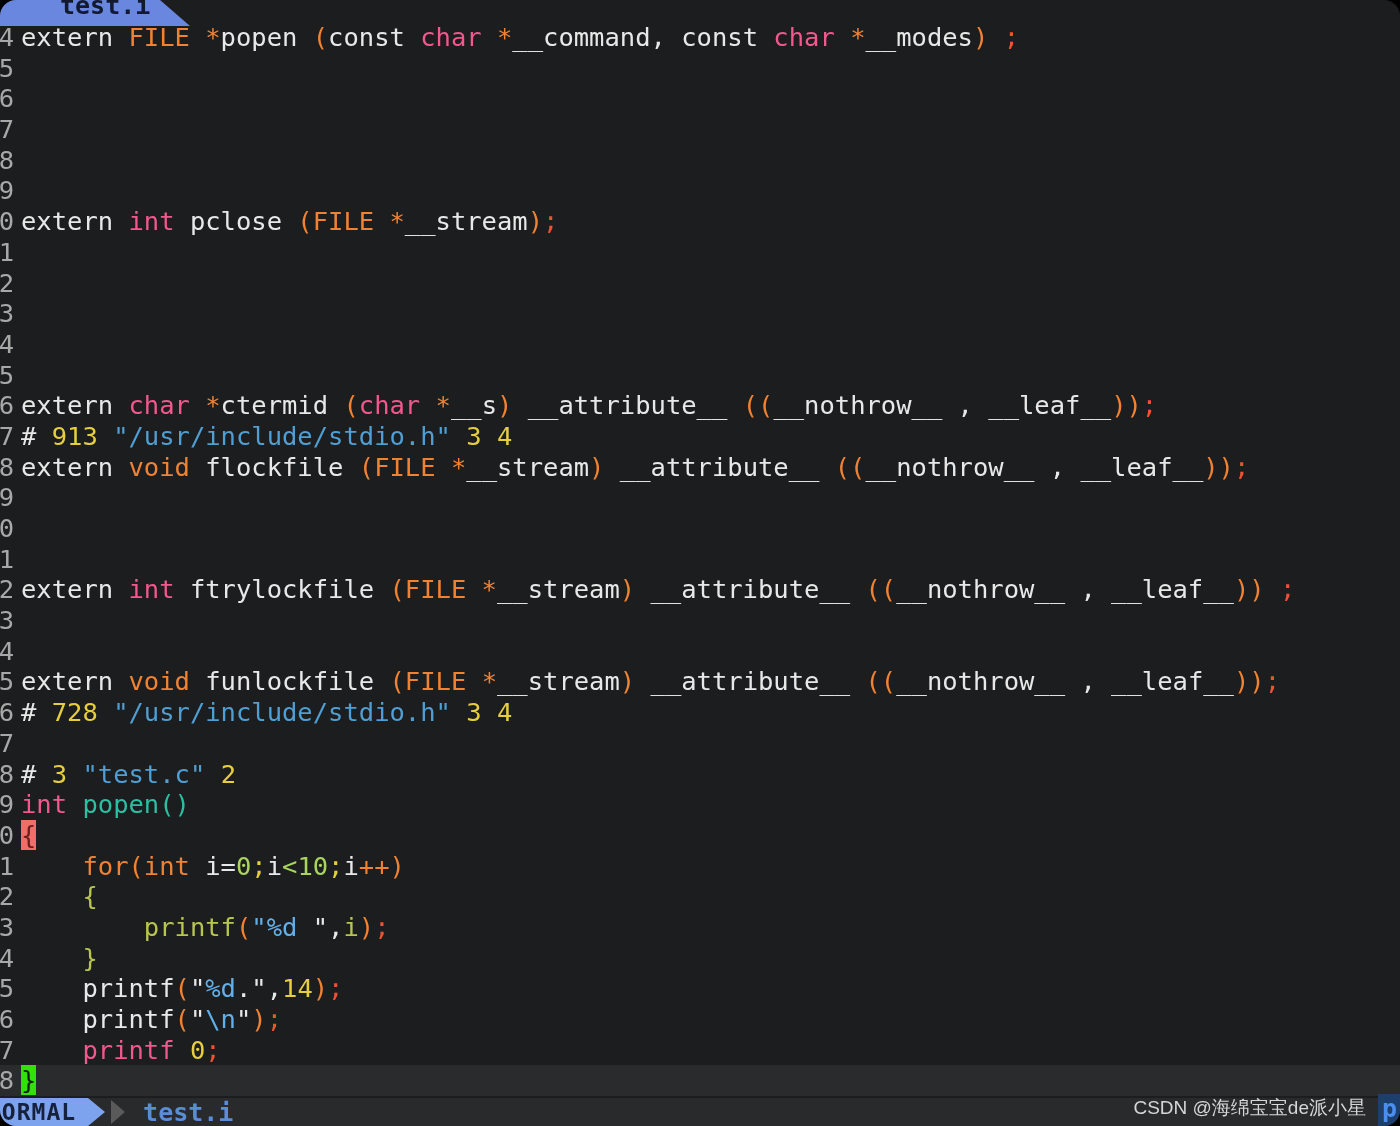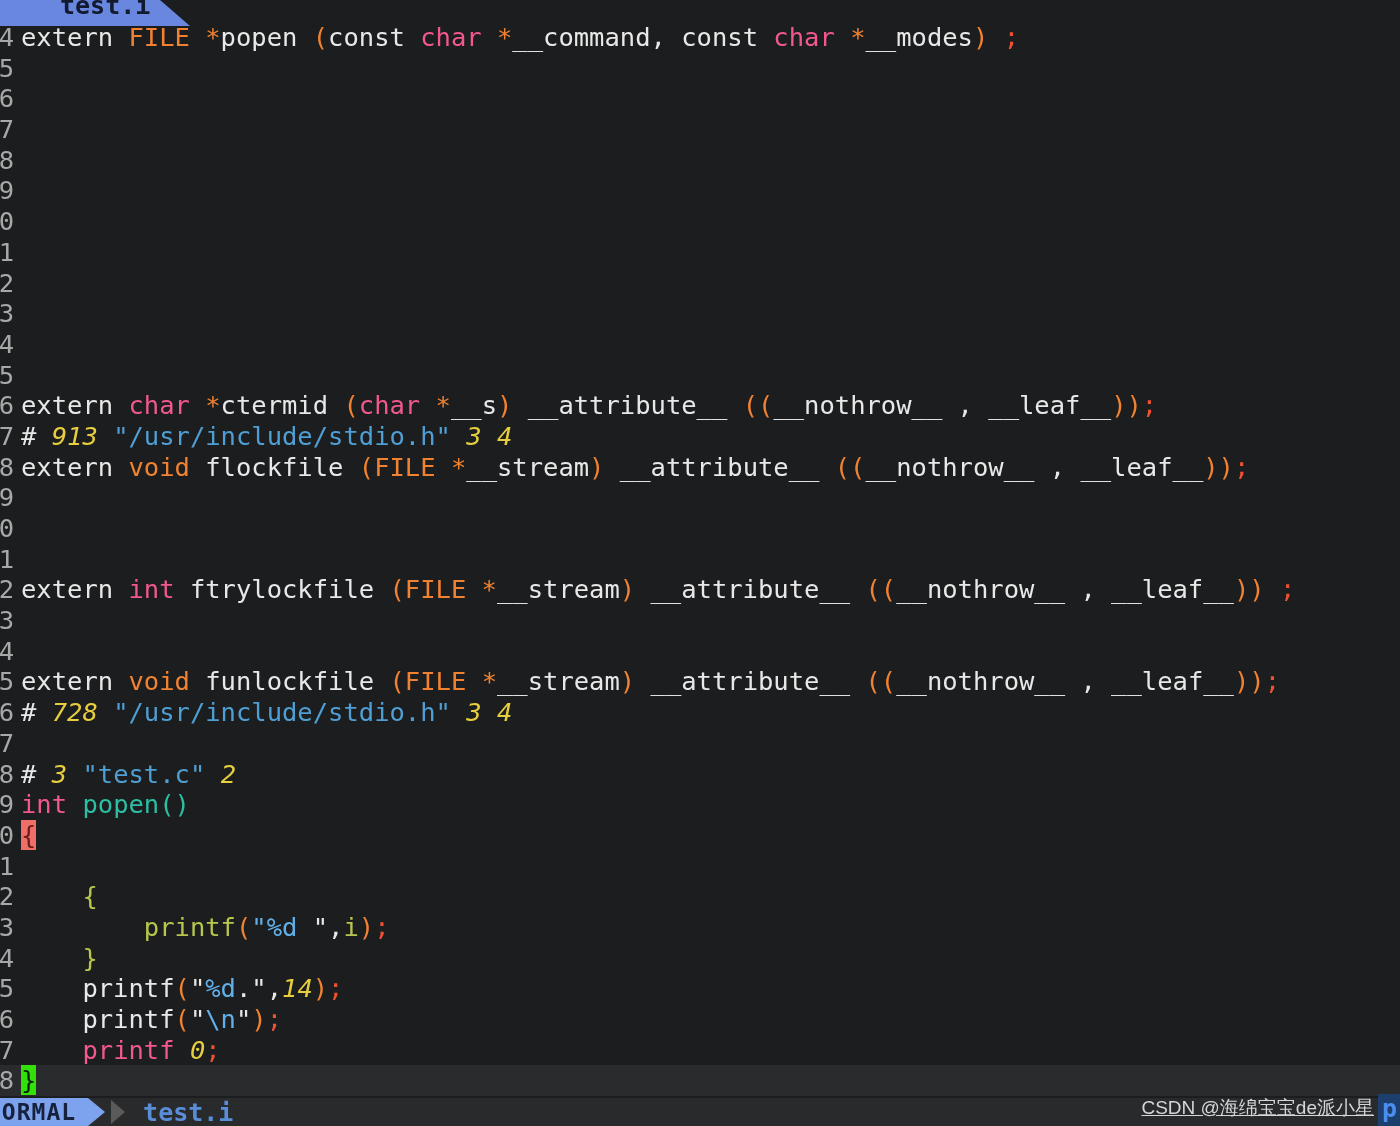--- a/index.html
+++ b/index.html
@@ -1,19 +1,20 @@
 <!DOCTYPE html>
 <html style="--background: #1c1d1e; --default-text: #e8e8e8; --line-number: #a8a8a8; --orange: #f08232; --pink: #f2588e; --yellow: #e6ce3e; --string-blue: #4f9fd4; --escape-blue: #62b0ea; --teal: #2bbfa4; --lime: #b9c64e; --green: #a9d45e; --semicolon-red: #ee5233; --matchparen-bg: #ef6f68; --matchparen-fg: #6b1d1d; --cursor-bg: #33e00a; --cursor-fg: #09230a; --cursorline-bg: #2a2b2d; --tab-bg: #6a87e0; --tab-fg: #111a2e; --statusbar-bg: #292a2c; --mode-bg: #7ea3ee; --mode-fg: #16213e; --filename-blue: #5a8dd8; --separator-gray: #5a5a5a; --watermark-gray: #d6d6d6; --corner-blue: #4b8ef0;"><head>
 <meta charset="utf-8">
 <style>
   html,body { margin:0; padding:0; background:#000; }
   #screen {
     position:relative; width:1400px; height:1126px;
     background:var(--background); overflow:hidden;
     font-family:"DejaVu Sans Mono", monospace;
+    border-radius:16px;
   }
   
   #tabline { position:absolute; top:0; left:0; width:100%; height:26px; z-index:3; }
   .tab {
     position:absolute; top:0; left:0; width:192px; height:26px;
     background:var(--tab-bg);
     clip-path:polygon(0 0, 160px 0, 190px 100%, 0 100%);
     overflow:hidden;
   }
   .tab-label {
@@ -29,21 +30,21 @@
   }
   .line.cursorline { background:var(--cursorline-bg); }
   .lnum {
     position:absolute; left:-48px; top:0; width:62px; text-align:right;
     color:var(--line-number);
   }
   .code { white-space:pre; }
   .s-w  { color:var(--default-text); }
   .s-o  { color:var(--orange); }
   .s-p  { color:var(--pink); }
-  .s-y  { color:var(--yellow);font-style:italic; }
+  .s-y  { color:var(--yellow); }
   .s-b  { color:var(--string-blue); }
   .s-lb { color:var(--escape-blue); }
   .s-t  { color:var(--teal); }
   .s-l  { color:var(--lime); }
   .s-g  { color:var(--green); }
   .s-r  { color:var(--semicolon-red); }
   .s-mp { background:var(--matchparen-bg); color:var(--matchparen-fg); }
   .s-cur{ background:var(--cursor-bg); color:var(--cursor-fg); }
   
   #statusline {
@@ -68,24 +69,23 @@
     width:0; height:0; flex:0 0 auto; margin-left:6px;
     border-top:12px solid transparent; border-bottom:12px solid transparent;
     border-left:14px solid var(--separator-gray);
   }
   .fname {
     margin-left:18px; font-size:25px; font-weight:bold;
     color:var(--filename-blue); flex:0 0 auto;
   }
   
   #watermark {
-    position:absolute; right:26px; bottom:5px; z-index:6;
+    position:absolute; right:34px; bottom:5px; z-index:6;
     font-family:"Liberation Sans", sans-serif; font-size:19px;
     color:var(--watermark-gray);
-    text-decoration:underline;
   }
   #corner-p {
     position:absolute; right:-2px; bottom:-4px; z-index:7;
     font-size:25px; font-weight:bold; color:var(--corner-blue);
     background:#1d3f6e; padding:0 5px 7px 4px;
   }
 </style>
 </head>
 <body>
 
@@ -97,42 +97,42 @@
     </div>
   </div>
 
   <div id="buffer">
       <div class="line"><span class="lnum">1054</span><span class="code"><span class="s-w">extern </span><span class="s-o">FILE</span><span class="s-w"> </span><span class="s-o">*</span><span class="s-w">popen </span><span class="s-o">(</span><span class="s-w">const </span><span class="s-p">char</span><span class="s-w"> </span><span class="s-o">*</span><span class="s-w">__command, const </span><span class="s-p">char</span><span class="s-w"> </span><span class="s-o">*</span><span class="s-w">__modes</span><span class="s-o">)</span><span class="s-w"> </span><span class="s-r">;</span></span></div>
       <div class="line"><span class="lnum">1055</span><span class="code"></span></div>
       <div class="line"><span class="lnum">1056</span><span class="code"></span></div>
       <div class="line"><span class="lnum">1057</span><span class="code"></span></div>
       <div class="line"><span class="lnum">1058</span><span class="code"></span></div>
       <div class="line"><span class="lnum">1059</span><span class="code"></span></div>
-      <div class="line"><span class="lnum">1060</span></div>
+      <div class="line"><span class="lnum">1060</span><span class="code"><span class="s-w">extern </span><span class="s-p">int</span><span class="s-w"> pclose </span><span class="s-o">(</span><span class="s-o">FILE</span><span class="s-w"> </span><span class="s-o">*</span><span class="s-w">__stream</span><span class="s-o">)</span><span class="s-r">;</span></span></div>
       <div class="line"><span class="lnum">1061</span><span class="code"></span></div>
       <div class="line"><span class="lnum">1062</span><span class="code"></span></div>
       <div class="line"><span class="lnum">1063</span><span class="code"></span></div>
       <div class="line"><span class="lnum">1064</span><span class="code"></span></div>
       <div class="line"><span class="lnum">1065</span><span class="code"></span></div>
       <div class="line"><span class="lnum">1066</span><span class="code"><span class="s-w">extern </span><span class="s-p">char</span><span class="s-w"> </span><span class="s-o">*</span><span class="s-w">ctermid </span><span class="s-o">(</span><span class="s-p">char</span><span class="s-w"> </span><span class="s-o">*</span><span class="s-w">__s</span><span class="s-o">)</span><span class="s-w"> __attribute__ </span><span class="s-o">((</span><span class="s-w">__nothrow__ , __leaf__</span><span class="s-o">))</span><span class="s-r">;</span></span></div>
       <div class="line"><span class="lnum">1067</span><span class="code"><span class="s-w"># </span><span class="s-y">913</span><span class="s-w"> </span><span class="s-b">"/usr/include/stdio.h"</span><span class="s-w"> </span><span class="s-y">3 4</span></span></div>
       <div class="line"><span class="lnum">1068</span><span class="code"><span class="s-w">extern </span><span class="s-o">void</span><span class="s-w"> flockfile </span><span class="s-o">(</span><span class="s-o">FILE</span><span class="s-w"> </span><span class="s-o">*</span><span class="s-w">__stream</span><span class="s-o">)</span><span class="s-w"> __attribute__ </span><span class="s-o">((</span><span class="s-w">__nothrow__ , __leaf__</span><span class="s-o">))</span><span class="s-r">;</span></span></div>
       <div class="line"><span class="lnum">1069</span><span class="code"></span></div>
       <div class="line"><span class="lnum">1070</span><span class="code"></span></div>
       <div class="line"><span class="lnum">1071</span><span class="code"></span></div>
       <div class="line"><span class="lnum">1072</span><span class="code"><span class="s-w">extern </span><span class="s-p">int</span><span class="s-w"> ftrylockfile </span><span class="s-o">(</span><span class="s-o">FILE</span><span class="s-w"> </span><span class="s-o">*</span><span class="s-w">__stream</span><span class="s-o">)</span><span class="s-w"> __attribute__ </span><span class="s-o">((</span><span class="s-w">__nothrow__ , __leaf__</span><span class="s-o">))</span><span class="s-w"> </span><span class="s-r">;</span></span></div>
       <div class="line"><span class="lnum">1073</span><span class="code"></span></div>
       <div class="line"><span class="lnum">1074</span><span class="code"></span></div>
       <div class="line"><span class="lnum">1075</span><span class="code"><span class="s-w">extern </span><span class="s-o">void</span><span class="s-w"> funlockfile </span><span class="s-o">(</span><span class="s-o">FILE</span><span class="s-w"> </span><span class="s-o">*</span><span class="s-w">__stream</span><span class="s-o">)</span><span class="s-w"> __attribute__ </span><span class="s-o">((</span><span class="s-w">__nothrow__ , __leaf__</span><span class="s-o">))</span><span class="s-r">;</span></span></div>
       <div class="line"><span class="lnum">1076</span><span class="code"><span class="s-w"># </span><span class="s-y">728</span><span class="s-w"> </span><span class="s-b">"/usr/include/stdio.h"</span><span class="s-w"> </span><span class="s-y">3 4</span></span></div>
       <div class="line"><span class="lnum">1077</span><span class="code"></span></div>
       <div class="line"><span class="lnum">1078</span><span class="code"><span class="s-w"># </span><span class="s-y">3</span><span class="s-w"> </span><span class="s-b">"test.c"</span><span class="s-w"> </span><span class="s-y">2</span></span></div>
       <div class="line"><span class="lnum">1079</span><span class="code"><span class="s-p">int</span><span class="s-w"> </span><span class="s-t">popen()</span></span></div>
       <div class="line"><span class="lnum">1080</span><span class="code"><span class="s-mp">{</span></span></div>
-      <div class="line"><span class="lnum">1081</span></div>
+      <div class="line"><span class="lnum">1081</span><span class="code"><span class="s-w">    </span><span class="s-o">for(</span><span class="s-o">int</span><span class="s-w"> i=</span><span class="s-g">0</span><span class="s-y">;</span><span class="s-w">i</span><span class="s-g">&lt;10</span><span class="s-y">;</span><span class="s-w">i</span><span class="s-o">++)</span></span></div>
       <div class="line"><span class="lnum">1082</span><span class="code"><span class="s-w">    </span><span class="s-l">{</span></span></div>
       <div class="line"><span class="lnum">1083</span><span class="code"><span class="s-w">        </span><span class="s-l">printf</span><span class="s-o">(</span><span class="s-lb">"%d</span><span class="s-w"> ",</span><span class="s-l">i</span><span class="s-o">)</span><span class="s-r">;</span></span></div>
       <div class="line"><span class="lnum">1084</span><span class="code"><span class="s-w">    </span><span class="s-l">}</span></span></div>
       <div class="line"><span class="lnum">1085</span><span class="code"><span class="s-w">    printf</span><span class="s-o">(</span><span class="s-w">"</span><span class="s-lb">%d</span><span class="s-w">.",</span><span class="s-y">14</span><span class="s-o">)</span><span class="s-r">;</span></span></div>
       <div class="line"><span class="lnum">1086</span><span class="code"><span class="s-w">    printf</span><span class="s-o">(</span><span class="s-w">"</span><span class="s-lb">\n</span><span class="s-w">"</span><span class="s-o">)</span><span class="s-r">;</span></span></div>
       <div class="line"><span class="lnum">1087</span><span class="code"><span class="s-w">    </span><span class="s-p">printf</span><span class="s-w"> </span><span class="s-y">0</span><span class="s-r">;</span></span></div>
       <div class="line cursorline"><span class="lnum">1088</span><span class="code"><span class="s-cur">}</span></span></div>
     </div>
 
   <div id="statusline">

